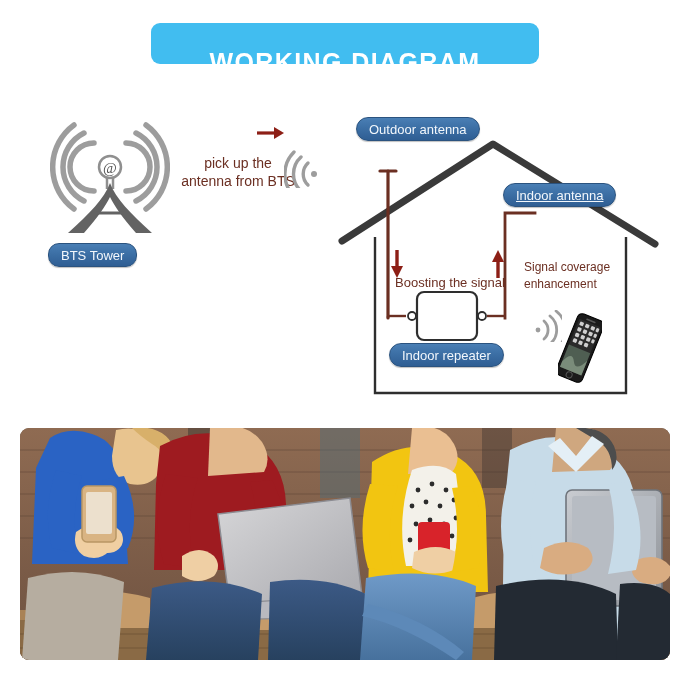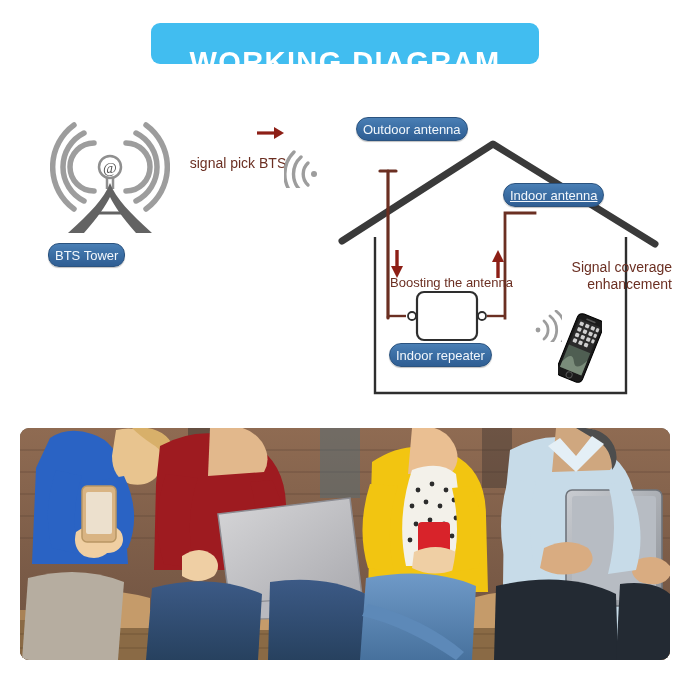--- a/index.html
+++ b/index.html
@@ -14,38 +14,38 @@
   
   .title-banner {
     position: absolute; left: 151px; top: 23px;
     width: 388px; height: 41px;
     background: #41bdf0;
     border-radius: 9px;
     display: flex; align-items: center; justify-content: center;
   }
   .title-banner .title-text {
     color: #ffffff;
-    font-size: 29px;
+    font-size: 25px;
     font-weight: bold;
     letter-spacing: 1.4px;
     white-space: nowrap;
     margin-top: 37px;
   }
 
   
   .pill {
     position: absolute;
     display: flex; align-items: center; justify-content: center;
     background: linear-gradient(180deg,#4a7fb5 0%, #3c6fa5 45%, #2f5e93 100%);
     border: 1px solid #2b537f;
     border-radius: 13px;
     color: #f2f7fc;
     font-size: 13px;
     white-space: nowrap;
-    padding: 0 6px;
+    padding: 0 12px;
     height: 24px;
     box-shadow: 0 1px 1px rgba(0,0,0,.25);
   }
 
   
   .bts-wrap { position: absolute; left: 50px; top: 113px; width: 120px; height: 130px; }
   .bts-pill { left: 48px; top: 243px; border-radius: 11px; }
 
   
   .pickup-text {
@@ -66,22 +66,22 @@
   .lbl-indoor  { left: 503px; top: 183px; text-decoration: underline; }
   .lbl-repeater{ left: 389px; top: 343px; }
 
   .boost-text {
     position: absolute; left: 390px; top: 275px;
     width: 120px; text-align: center;
     color: #6b2f22; font-size: 13px; white-space: nowrap;
   }
   .coverage-text {
     position: absolute; left: 524px; top: 259px;
-    width: 148px; text-align: right;
-    color: #6b2f22; font-size: 14px; line-height: 17px;
+    width: 148px; text-align: left;
+    color: #6b2f22; font-size: 12px; line-height: 17px;
   }
 
   .phone-wrap { position: absolute; left: 558px; top: 312px; width: 44px; height: 72px; }
   .phone-waves{ position: absolute; left: 534px; top: 310px; width: 28px; height: 32px; }
 
   
   .photo {
     position: absolute; left: 20px; top: 428px;
     width: 650px; height: 232px;
     border-radius: 9px;
@@ -127,21 +127,22 @@
     <span>BTS Tower</span>
   </div>
 
   <div class="pickup-arrow">
     <svg viewBox="0 0 30 18" width="30" height="18" aria-hidden="true">
       <line x1="2" y1="9" x2="20" y2="9" stroke="#8d1f16" stroke-width="3.2"></line>
       <polygon points="19,3 29,9 19,15" fill="#8d1f16"></polygon>
     </svg>
   </div>
   <div class="pickup-text">
-    <div>signal pick BTS</div>
+    <div>pick up the</div>
+    <div>antenna from BTS</div>
   </div>
   <div class="pickup-waves">
     <svg viewBox="0 0 34 38" width="34" height="38" aria-hidden="true">
       <g fill="none" stroke="#9d9d9d" stroke-linecap="round">
         <circle cx="30" cy="24" r="3" fill="#9d9d9d" stroke="none"></circle>
         <path d="M24 13 A15 15 0 0 0 24 35" stroke-width="3.4"></path>
         <path d="M17 7 A23 23 0 0 0 17 41" stroke-width="3.4"></path>
         <path d="M10 2 A31 31 0 0 0 10 46" stroke-width="3.4"></path>
       </g>
     </svg>
@@ -196,21 +197,21 @@
   <div class="pill lbl-outdoor">
     <span>Outdoor antenna</span>
   </div>
   <div class="pill lbl-indoor">
     <span>Indoor antenna</span>
   </div>
   <div class="pill lbl-repeater">
     <span>Indoor repeater</span>
   </div>
 
-  <div class="boost-text">Boosting the antenna</div>
+  <div class="boost-text">Boosting the signal</div>
 
   <div class="coverage-text">
     <div>Signal coverage</div>
     <div>enhancement</div>
   </div>
 
   <div class="phone-waves">
     <svg viewBox="0 0 28 32" width="28" height="32" aria-hidden="true">
       <g fill="none" stroke="#9d9d9d" stroke-linecap="round" stroke-width="2.8">
         <circle cx="4" cy="20" r="2.4" fill="#9d9d9d" stroke="none"></circle>

